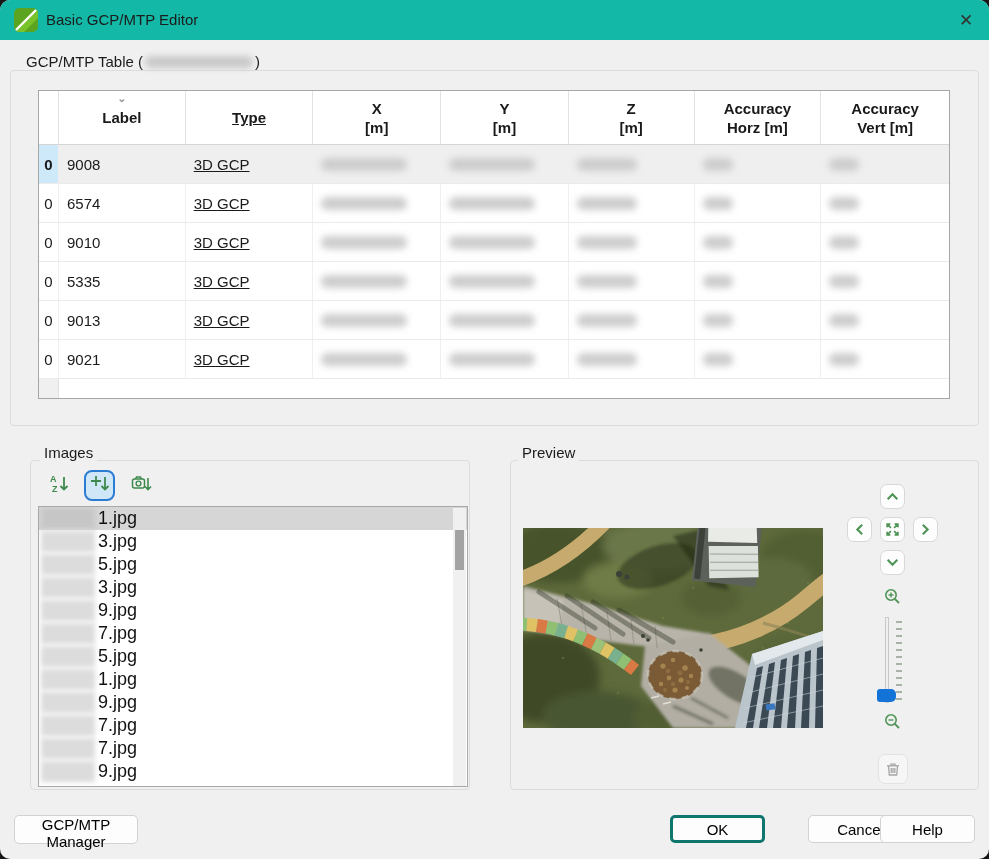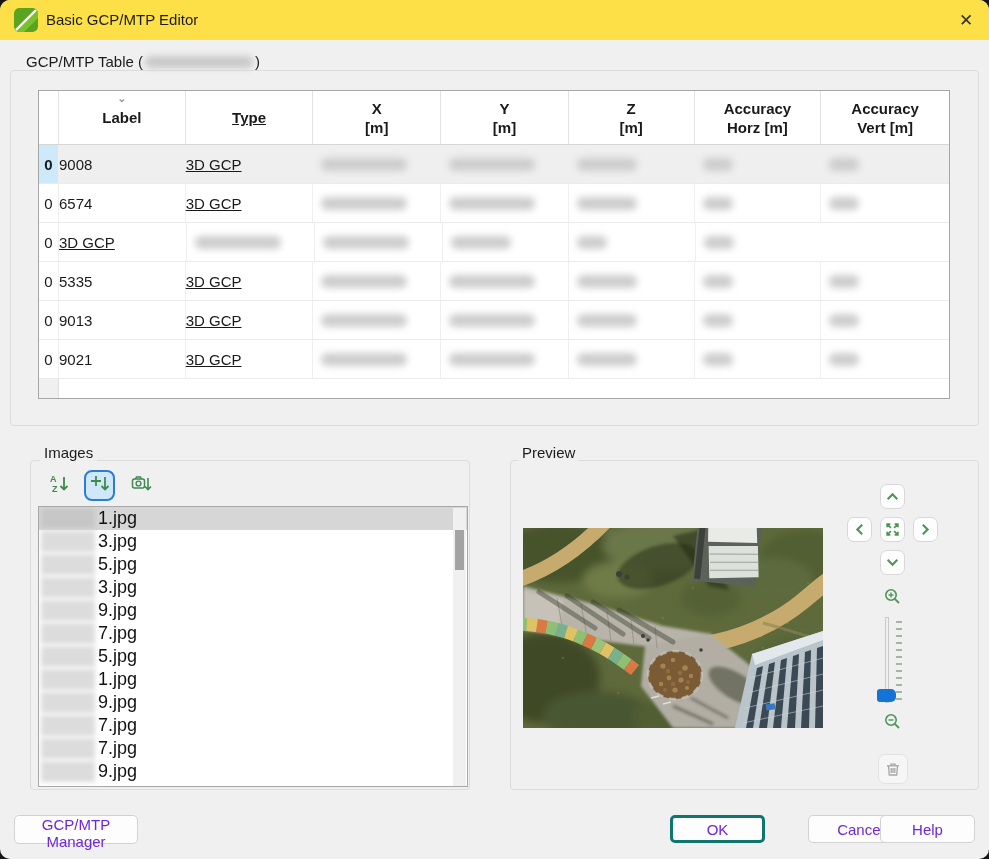--- a/index.html
+++ b/index.html
@@ -4,21 +4,21 @@
 <style>
   * { margin:0; padding:0; box-sizing:border-box; }
   html,body { background:#161616; }
   body { font-family:"Liberation Sans", sans-serif; }
   .window {
     position:relative; width:989px; height:859px;
     background:#f0f0f0; border-radius:10px; overflow:hidden;
     color:#1a1a1a; font-size:15px;
   }
   
-  .titlebar { position:absolute; left:0; top:0; width:989px; height:40px; background:#fde047; }
+  .titlebar { position:absolute; left:0; top:0; width:989px; height:40px; background:#14b8a6; }
   .app-icon { position:absolute; left:14px; top:8px; width:24px; height:24px;
     background:linear-gradient(135deg,#8ed row,#fff); border-radius:5px; overflow:hidden; }
   .title-text { position:absolute; left:46px; top:0; line-height:40px; font-size:15px; color:#1b1b1b; }
   .close-btn { position:absolute; right:0; top:0; width:46px; height:40px; border:none; background:transparent;
     font-size:17px; color:#333; cursor:pointer; font-family:inherit; }
   
   .grp { position:absolute; border:1px solid #dcdcdc; border-radius:4px; }
   .grp-label { position:absolute; background:#f0f0f0; padding:0 4px; font-size:15px; color:#1b1b1b; z-index:3;
     display:flex; align-items:center; gap:2px; }
   .redact { display:inline-block; background:#c9c9c9; border-radius:6px; filter:blur(3px); }
@@ -29,21 +29,21 @@
   .th { display:flex; flex-direction:column; align-items:center; justify-content:center;
     font-weight:bold; font-size:15px; line-height:19px; border-right:1px solid #e3e3e3; position:relative; }
   .th:last-child { border-right:none; }
   .sort-ind { position:absolute; top:-2px; left:50%; transform:translateX(-50%); color:#9a9a9a; font-size:11px; }
   .c0{width:20px;} .c1{width:127px;} .c2{width:128px;text-decoration:underline;} .c3{width:128px;}
   .c4{width:128px;} .c5{width:126px;} .c6{width:127px;} .c7{width:128px;}
   .trow { display:flex; height:39px; border-bottom:1px solid #ebebeb; background:#fff; }
   .cell { display:flex; align-items:center; border-right:1px solid #efefef; font-size:15px; }
   .cell:last-child { border-right:none; }
   .cell.c0 { justify-content:center; }
-  .tl { padding-left:0; }
+  .tl { padding-left:8px; }
   .bl { padding-left:8px; }
   .trow.sel .cell { background:#efefef; }
   .trow.sel .cell.c0 { background:#cde9fa; font-weight:bold; }
   .rb { height:13px; border-radius:6px; background:#cdcdcd; filter:blur(3.5px); }
   .rb-x{ width:86px; } .rb-z{ width:60px; } .rb-a{ width:30px; }
   .tfoot { display:flex; height:20px; background:#fff; }
   .tfoot .fc0 { width:20px; background:#f0f0f0; border-right:1px solid #e0e0e0; }
   
   .toolbtn { position:absolute; width:31px; height:31px; border:none; background:transparent; border-radius:8px;
     display:flex; align-items:center; justify-content:center; cursor:pointer; }
@@ -65,21 +65,21 @@
   .slider-track { position:absolute; left:885px; top:617px; width:4px; height:86px;
     background:#efefef; border:1px solid #c9c9c9; }
   .tick { position:absolute; left:896px; width:6px; height:2px; background:#a9b2a7; }
   .slider-handle { position:absolute; left:877px; top:689px; width:19px; height:13px;
     background:#1473d6; border-radius:3px 5px 5px 3px; cursor:pointer; }
   .trashbtn { position:absolute; left:878px; top:754px; width:30px; height:30px;
     background:#f6f6f6; border:1px solid #e2e2e2; border-radius:7px;
     display:flex; align-items:center; justify-content:center; }
   
   .btn { position:absolute; height:28px; background:#fdfdfd; border:1px solid #d2d2d2; border-radius:5px;
-    font-size:15px; font-family:inherit; color:#6d28d9; cursor:pointer; }
+    font-size:15px; font-family:inherit; color:#000000; cursor:pointer; }
   .btn.primary { border:3px solid #0f766e; }
   .preview-frame { position:absolute; left:523px; top:528px; width:300px; height:200px; }
   .preview-frame svg { display:block; }
 </style>
 </head>
 <body>
 
 <div class="window">
 
   <div class="titlebar">
@@ -168,20 +168,21 @@
         </div>
       <div class="cell c6 bl">
           <span class="rb rb-a"></span>
         </div>
       <div class="cell c7 bl">
           <span class="rb rb-a"></span>
         </div>
     </div>
     <div class="trow">
       <div class="cell c0">0</div>
+      <div class="cell c1 tl">9010</div>
       <div class="cell c2 tl">3D GCP</div>
       <div class="cell c3 bl">
           <span class="rb rb-x"></span>
         </div>
       <div class="cell c4 bl">
           <span class="rb rb-x"></span>
         </div>
       <div class="cell c5 bl">
           <span class="rb rb-z"></span>
         </div>

